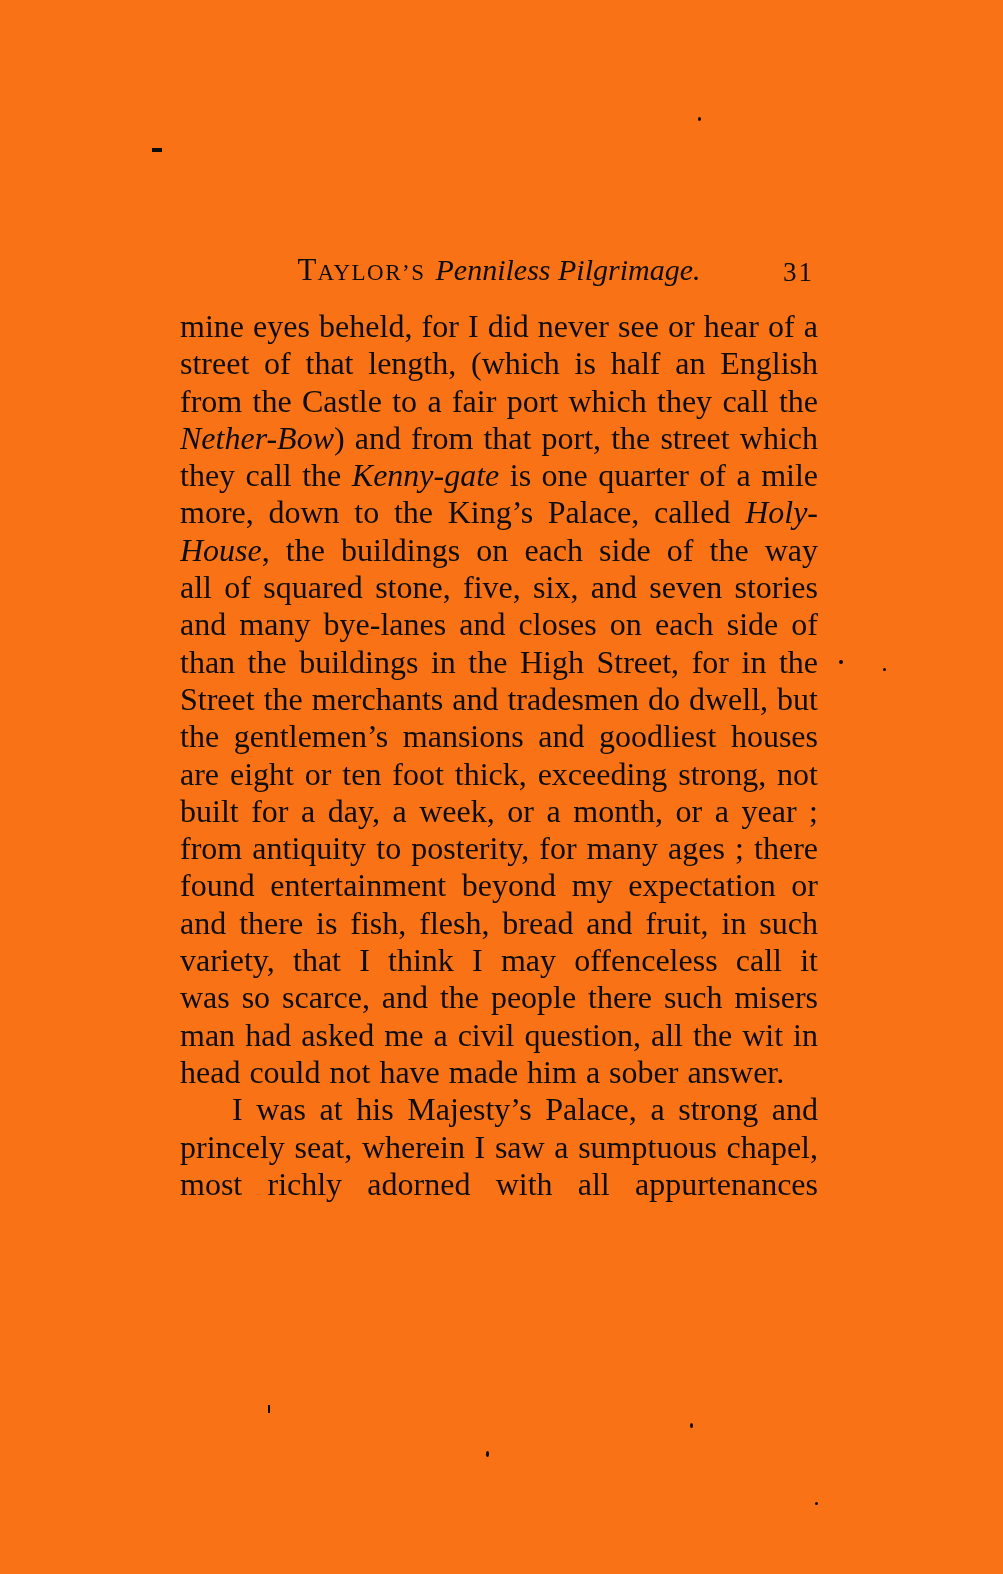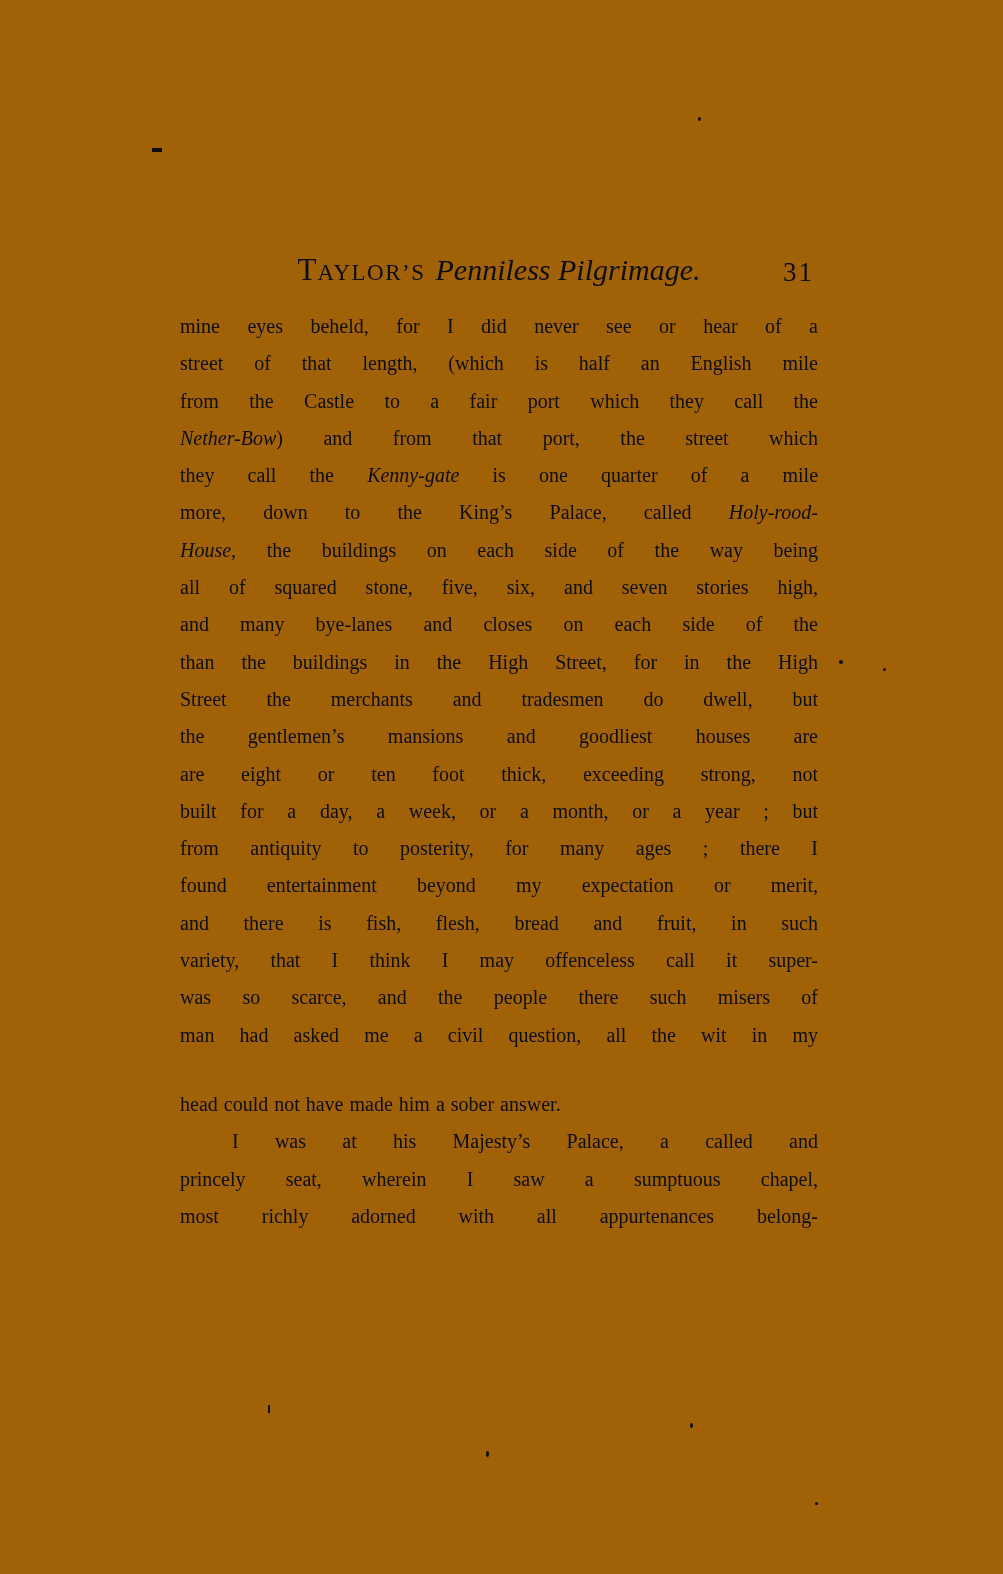--- a/index.html
+++ b/index.html
@@ -1,20 +1,20 @@
 <!DOCTYPE html>
 <html><head>
 <meta charset="utf-8">
 <style>
   html, body { margin: 0; padding: 0; background: #e8e8e8; }
   .page {
     position: relative;
     width: 1003px;
     height: 1574px;
-    background: #a16207;
+    background: #f97316;
     color: #0d0d0d;
     font-family: "Liberation Serif", "DejaVu Serif", serif;
     overflow: hidden;
   }
   
   .running-header {
     position: absolute;
     top: 248px;
     left: 180px;
     width: 638px;
@@ -51,28 +51,28 @@
   
   .body-text {
     position: absolute;
     top: 308px;
     left: 180px;
     width: 638px;
   }
   .line {
     height: 37.3px;
     line-height: 37.3px;
-    font-size: 20px;
+    font-size: 32px;
     text-align: justify;
     text-align-last: justify;
     overflow: hidden;
     box-sizing: border-box;
     word-spacing: 1px;
   }
-  .line.para-end { text-align-last: left; margin-top: 32px; }
+  .line.para-end { text-align-last: left; }
   .line.indent { padding-left: 52px; }
   .line .it { font-style: italic; }
   
   .speck { position: absolute; background: #0d0d0d; }
   .speck.dot { border-radius: 50%; }
 </style>
 </head>
 <body>
 
 <div class="page">
@@ -99,21 +99,21 @@
       <div class="line"><span>the gentlemen’s mansions and goodliest houses are</span></div>
       <div class="line"><span>are eight or ten foot thick, exceeding strong, not</span></div>
       <div class="line"><span>built for a day, a week, or a month, or a year ; but</span></div>
       <div class="line"><span>from antiquity to posterity, for many ages ; there I</span></div>
       <div class="line"><span>found entertainment beyond my expectation or merit,</span></div>
       <div class="line"><span>and there is fish, flesh, bread and fruit, in such</span></div>
       <div class="line"><span>variety, that I think I may offenceless call it super-</span></div>
       <div class="line"><span>was so scarce, and the people there such misers of</span></div>
       <div class="line"><span>man had asked me a civil question, all the wit in my</span></div>
       <div class="line para-end"><span>head could not have made him a sober answer.</span></div>
-      <div class="line indent"><span>I was at his Majesty’s Palace, a called and</span></div>
+      <div class="line indent"><span>I was at his Majesty’s Palace, a strong and</span></div>
       <div class="line"><span>princely seat, wherein I saw a sumptuous chapel,</span></div>
       <div class="line"><span>most richly adorned with all appurtenances belong-</span></div>
     </div>
 
   <div id="specks">
       <div class="speck " style="left: 152px; top: 148px; width: 10px; height: 4px;"></div>
       <div class="speck dot" style="left: 698px; top: 117px; width: 3px; height: 4px;"></div>
       <div class="speck dot" style="left: 839px; top: 660px; width: 4px; height: 4px;"></div>
       <div class="speck dot" style="left: 883px; top: 668px; width: 3px; height: 3px;"></div>
       <div class="speck " style="left: 268px; top: 1405px; width: 2px; height: 8px;"></div>

